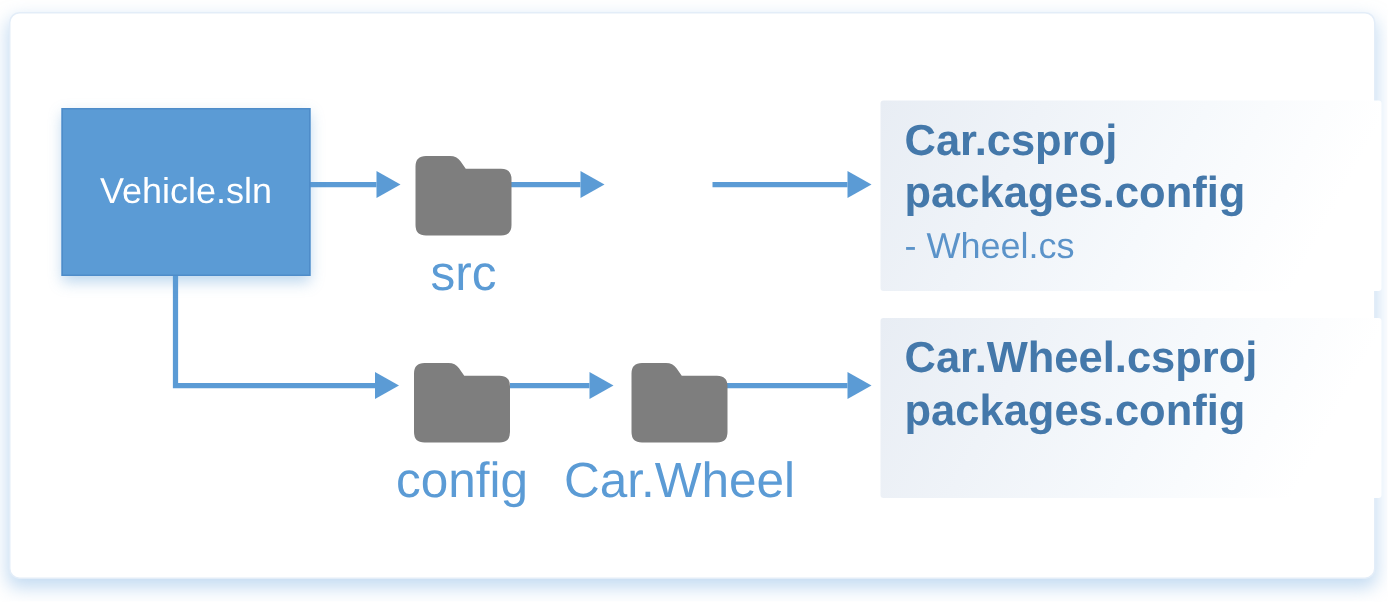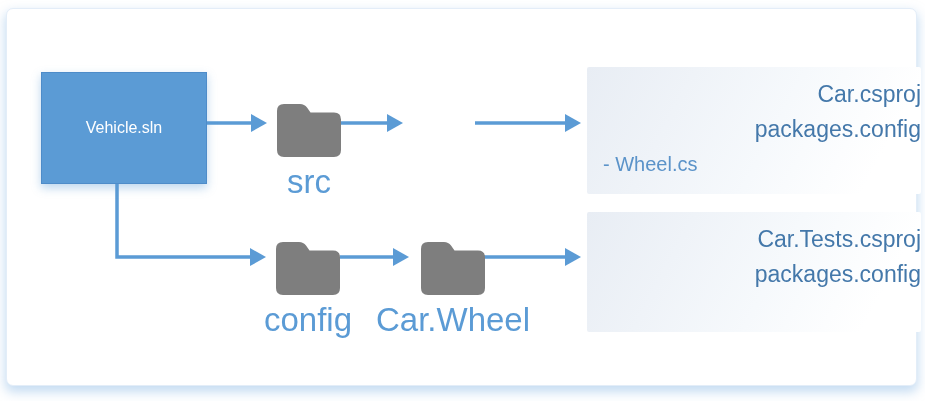--- a/index.html
+++ b/index.html
@@ -10,39 +10,39 @@
   }
   .card{
     position:absolute;left:6px;top:8px;width:909px;height:376px;
     background:#ffffff;border:1px solid #e3edf8;border-radius:7px;
     box-shadow:0 5px 11px 1px rgba(140,185,230,0.5);
   }
   .root-box{
     position:absolute;left:34px;top:63px;width:166px;height:112px;
     background:#5b9bd5;border:1px solid #4e8cc9;box-sizing:border-box;
     display:flex;align-items:center;justify-content:center;
-    color:#ffffff;font-size:16px;
+    color:#ffffff;font-size:24px;
     box-shadow:0 4px 9px rgba(91,155,213,0.4);
   }
   .connectors{position:absolute;left:0;top:0;width:925px;height:401px;}
   .connectors polyline,.connectors line{stroke:#5b9bd5;stroke-width:3.5;fill:none;}
   .connectors polygon{fill:#5b9bd5;stroke:none;}
   .folder{position:absolute;width:160px;text-align:center;}
   .folder svg{display:block;margin:0 auto;}
   .folder-label{margin-top:7px;color:#5b9bd5;font-size:33px;line-height:28px;}
   .file-box{
     position:absolute;left:580px;width:334px;box-sizing:border-box;
     padding:10px 0 0 16px;border-radius:2px;
     background:linear-gradient(118deg,#e8edf4 0%,#f6f9fc 55%,#ffffff 85%);
   }
   .file-box.row1{top:58px;height:127px;}
   .file-box.row2{top:203px;height:120px;}
   .file-line{line-height:35px;white-space:nowrap;}
-  .file-line.bold{font-weight:normal;color:#4478aa;font-size:23px;text-align:right;}
-  .file-line.normal{font-weight:normal;color:#5b93c9;font-size:20px;}
+  .file-line.bold{font-weight:bold;color:#4478aa;font-size:29px;}
+  .file-line.normal{font-weight:normal;color:#5b93c9;font-size:24px;}
 </style>
 </head>
 <body>
 
 <div class="stage">
   <div class="card">
 
     <svg class="connectors" viewBox="6 8 909 376" style="left:0;top:0;width:909px;height:376px;">
 
       <line x1="200" y1="122" x2="250" y2="122"></line>
@@ -90,18 +90,18 @@
       <div class="folder-label">Car.Wheel</div>
     </div>
 
     <div class="file-box row1">
       <div class="file-line bold">Car.csproj</div>
       <div class="file-line bold">packages.config</div>
       <div class="file-line normal">- Wheel.cs</div>
     </div>
 
     <div class="file-box row2">
-      <div class="file-line bold">Car.Tests.csproj</div>
+      <div class="file-line bold">Car.Wheel.csproj</div>
       <div class="file-line bold">packages.config</div>
     </div>
 
   </div>
 </div>
 
 </body></html>

